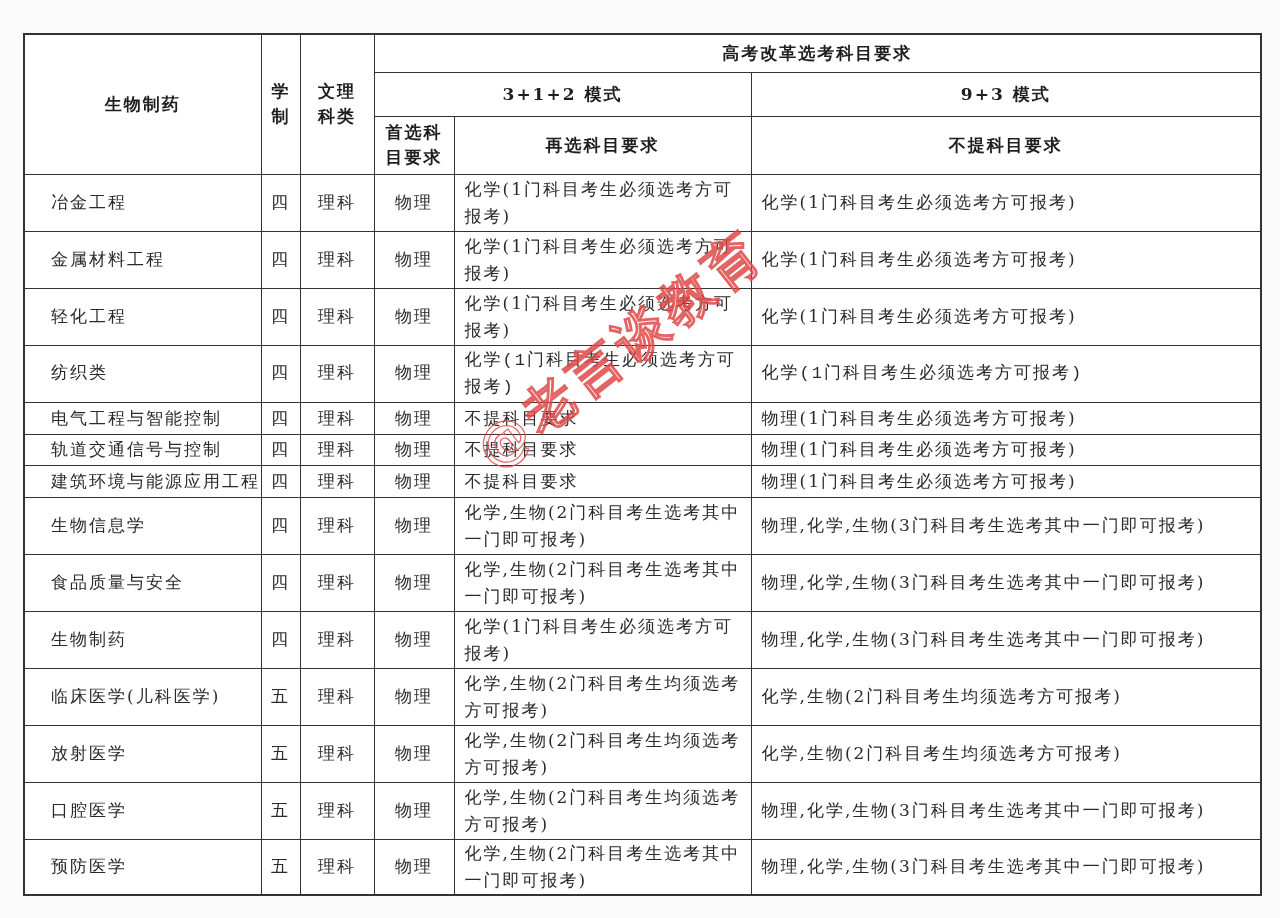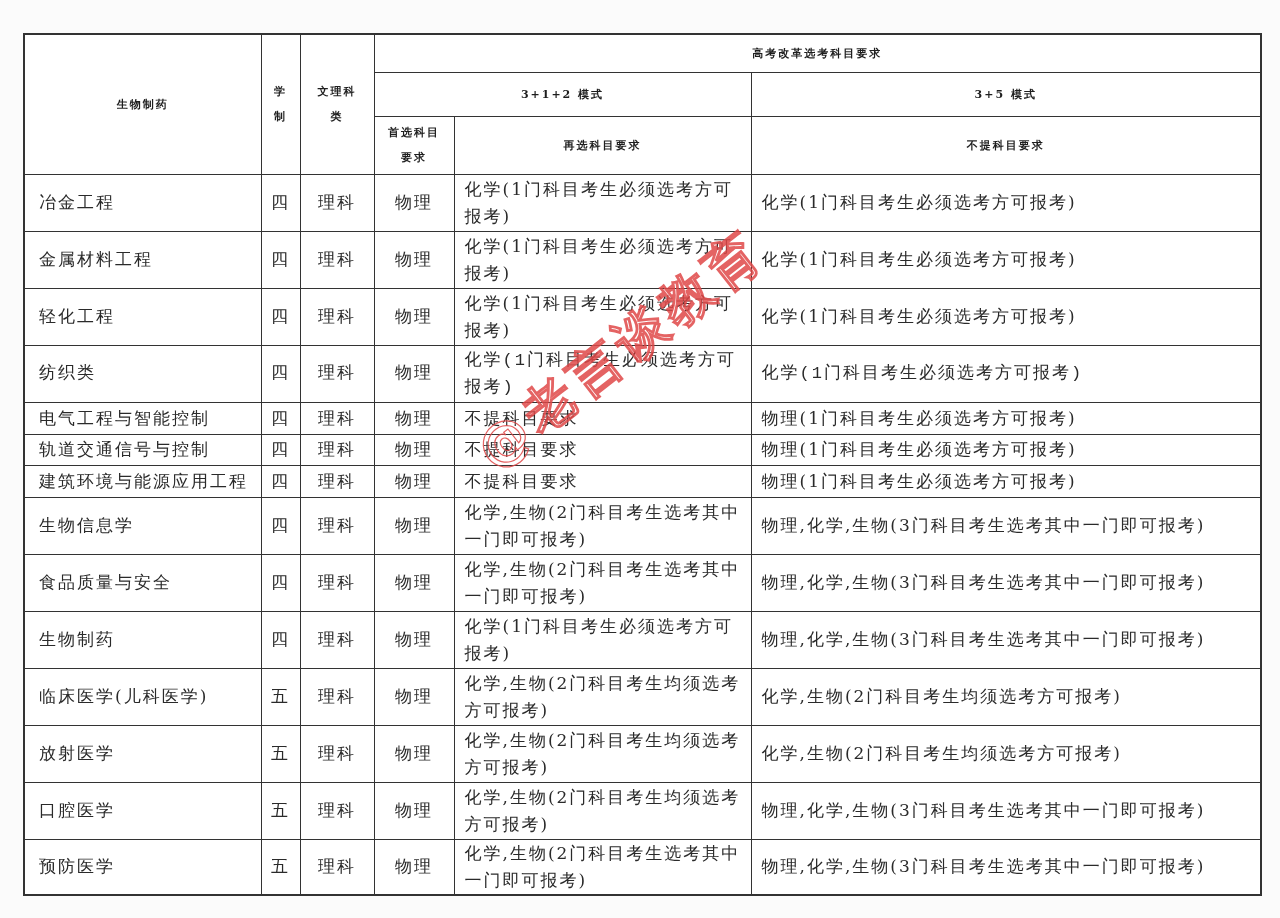--- a/index.html
+++ b/index.html
@@ -6,24 +6,24 @@
   body {
     width:1280px; height:918px; background:#fbfbfb; position:relative; overflow:hidden;
     font-family: "DejaVu Serif", "Liberation Serif", serif; color:#2a2a2a;
   }
   table {
     position:absolute; left:23px; top:33px; width:1237px;
     border-collapse:collapse; table-layout:fixed; background:#fff;
     border:2px solid #333;
   }
   td, th { border:1.5px solid #333; padding:0; font-size:17px; letter-spacing:2px; line-height:27px; }
-  th { font-weight:bold; font-size:11px; color:#1e1e1e;margin-left:16px; }
+  th { font-weight:bold; font-size:17px; color:#1e1e1e;margin-left:16px; }
   .c { text-align:center; }
   .l { text-align:left; padding-left:10px; padding-right:4px; }
-  .name { padding-left:14px; text-align:left; }
+  .name { padding-left:26px; text-align:left; }
   .vert { line-height:25px; }
   .watermark {
     position:absolute; left:462px; top:430px; transform:rotate(-38deg); transform-origin:left top;
     font-size:52px; font-weight:bold; color:transparent; -webkit-text-stroke:1.2px #e04848;
     letter-spacing:6px; pointer-events:none; white-space:nowrap; opacity:0.85;
     font-family:"DejaVu Sans", sans-serif;
   }
 </style>
 </head>
 <body>
@@ -39,21 +39,21 @@
   </colgroup>
   <thead>
     <tr style="height:38px">
       <th rowspan="3" class="c">生物制药</th>
       <th rowspan="3" class="c vert"><span style="display:inline-block;width:18px;word-break:break-all;">学制</span></th>
       <th rowspan="3" class="c vert"><span style="display:inline-block;width:40px;word-break:break-all;">文理科类</span></th>
       <th colspan="3" class="c">高考改革选考科目要求</th>
     </tr>
     <tr style="height:44px">
       <th colspan="2" class="c">3+1+2 模式</th>
-      <th class="c">3+5 模式</th>
+      <th class="c">9+3 模式</th>
     </tr>
     <tr style="height:58px">
       <th class="c vert"><span style="display:inline-block;width:60px;word-break:break-all;">首选科目要求</span></th>
       <th class="c">再选科目要求</th>
       <th class="c">不提科目要求</th>
     </tr>
   </thead>
   <tbody id="tbody">
       <tr style="height: 57px;">
         <td class="name">冶金工程</td>

